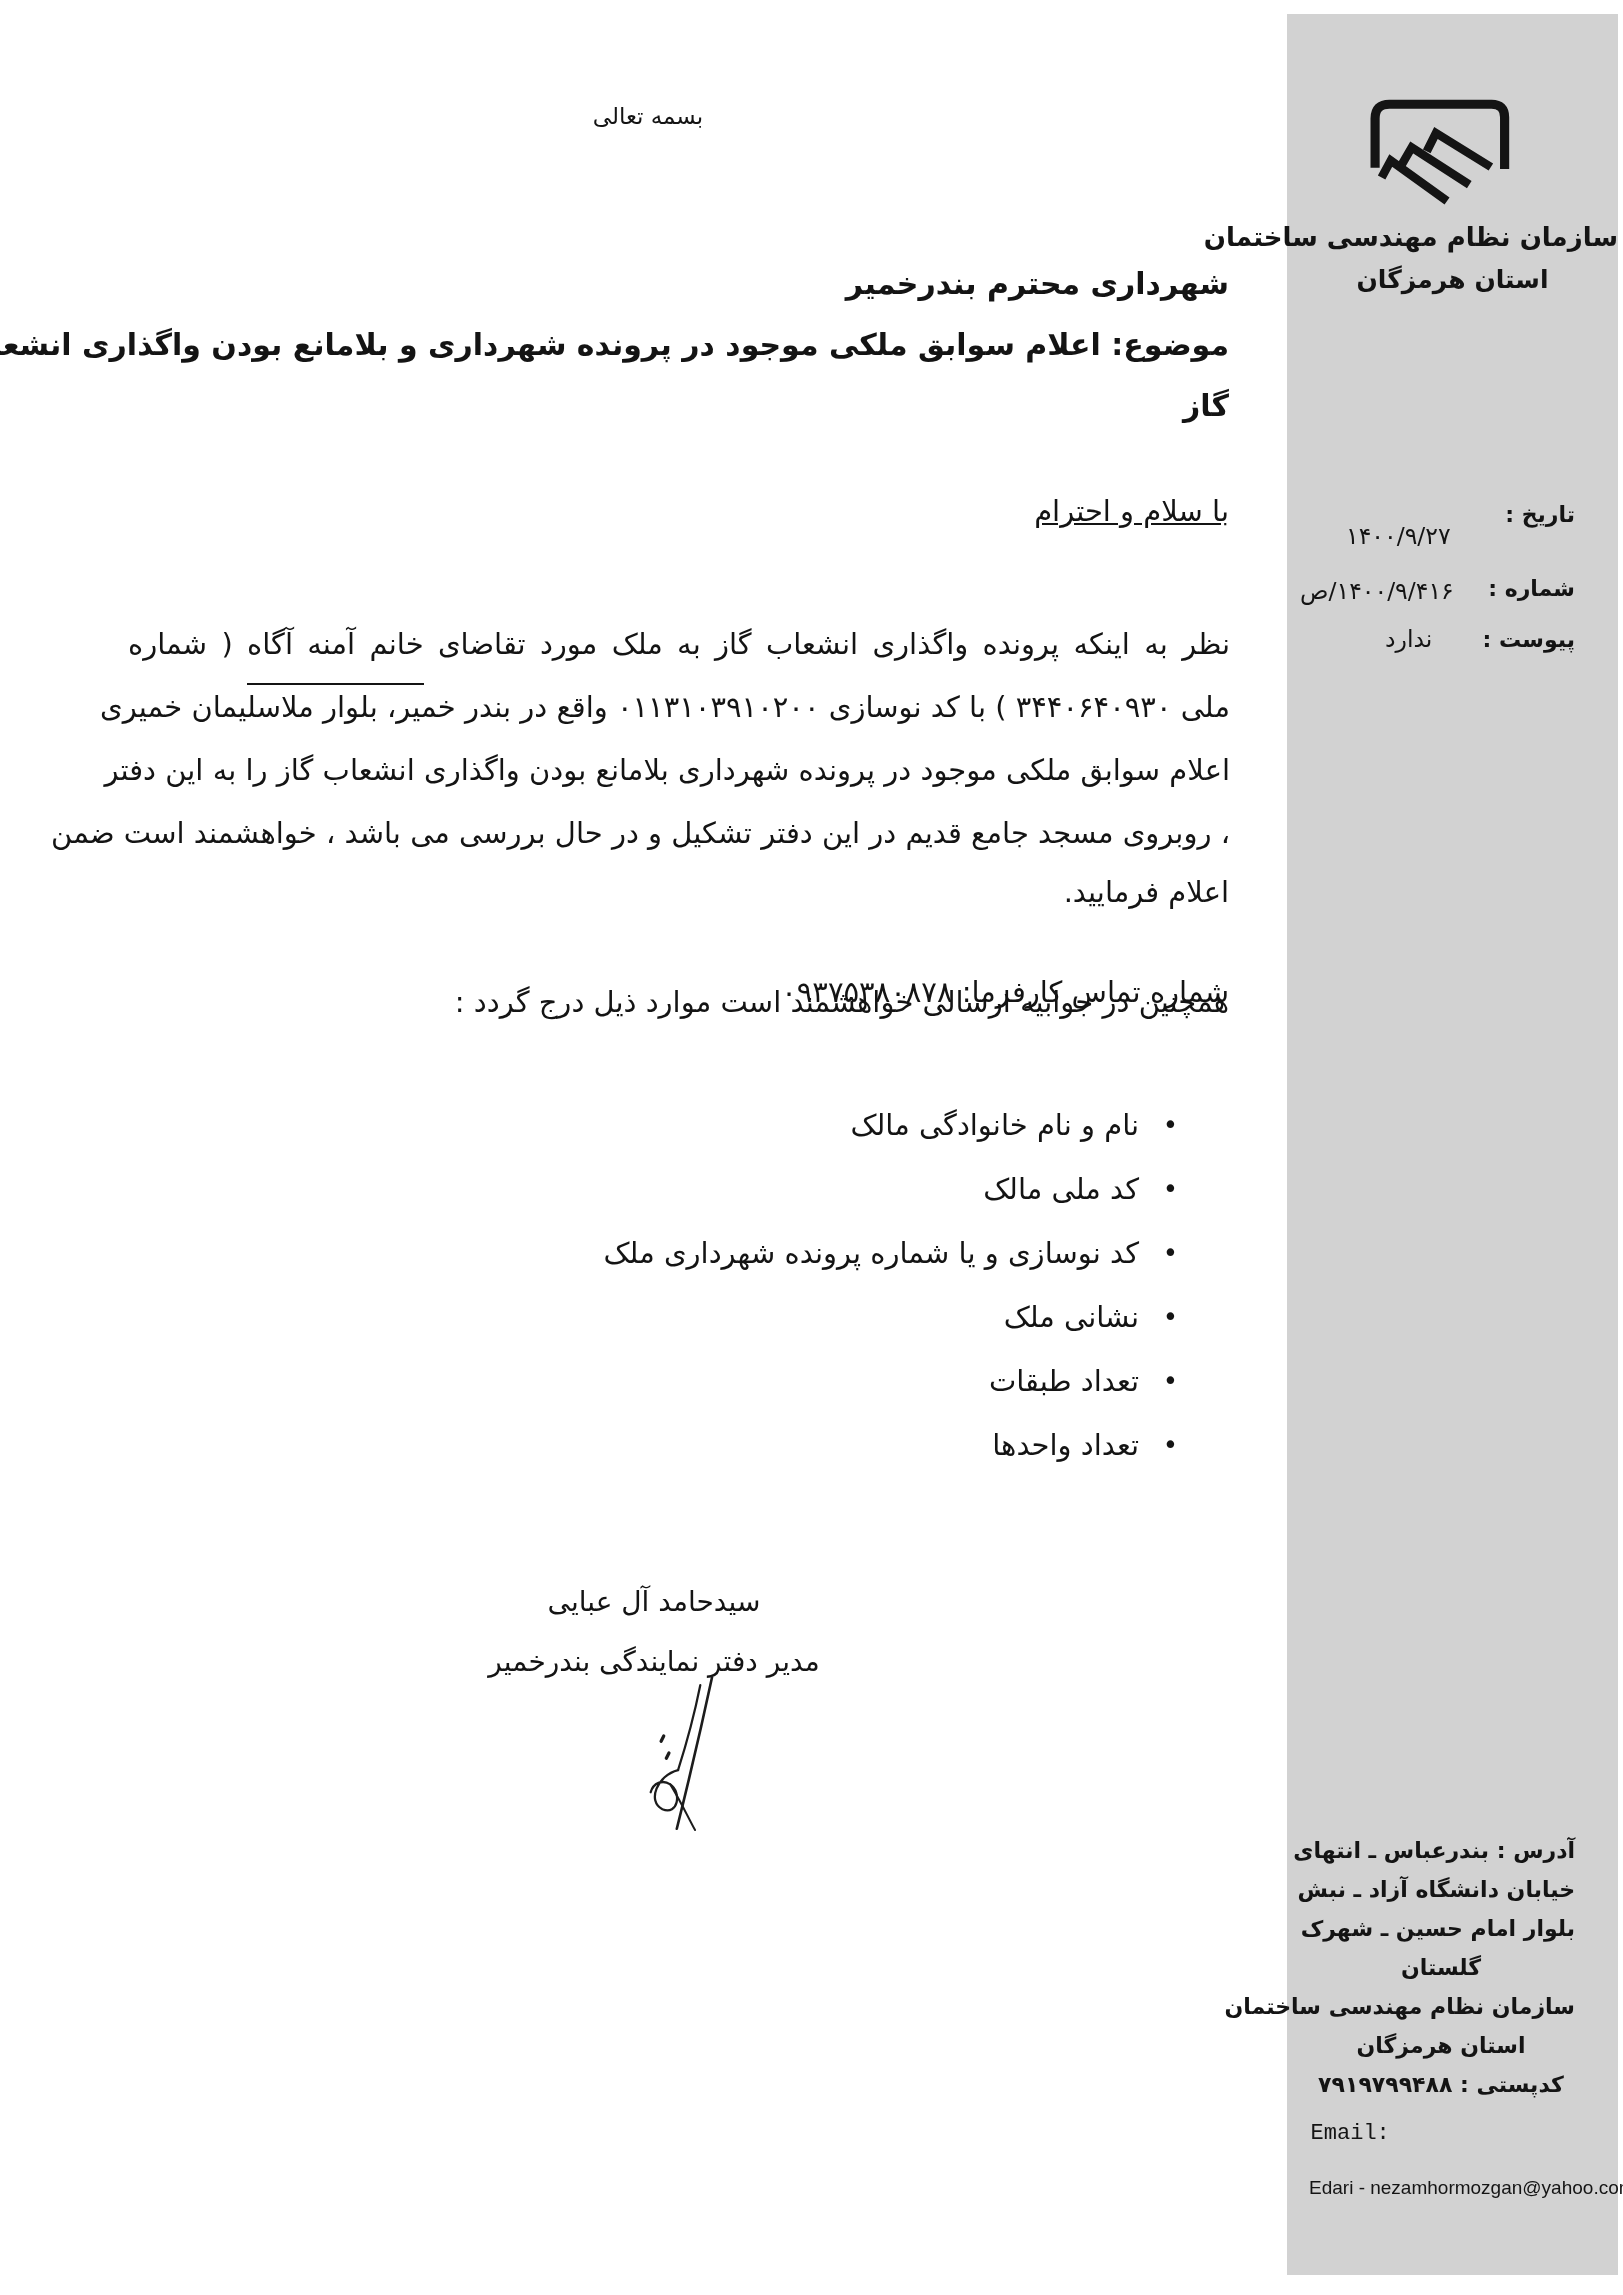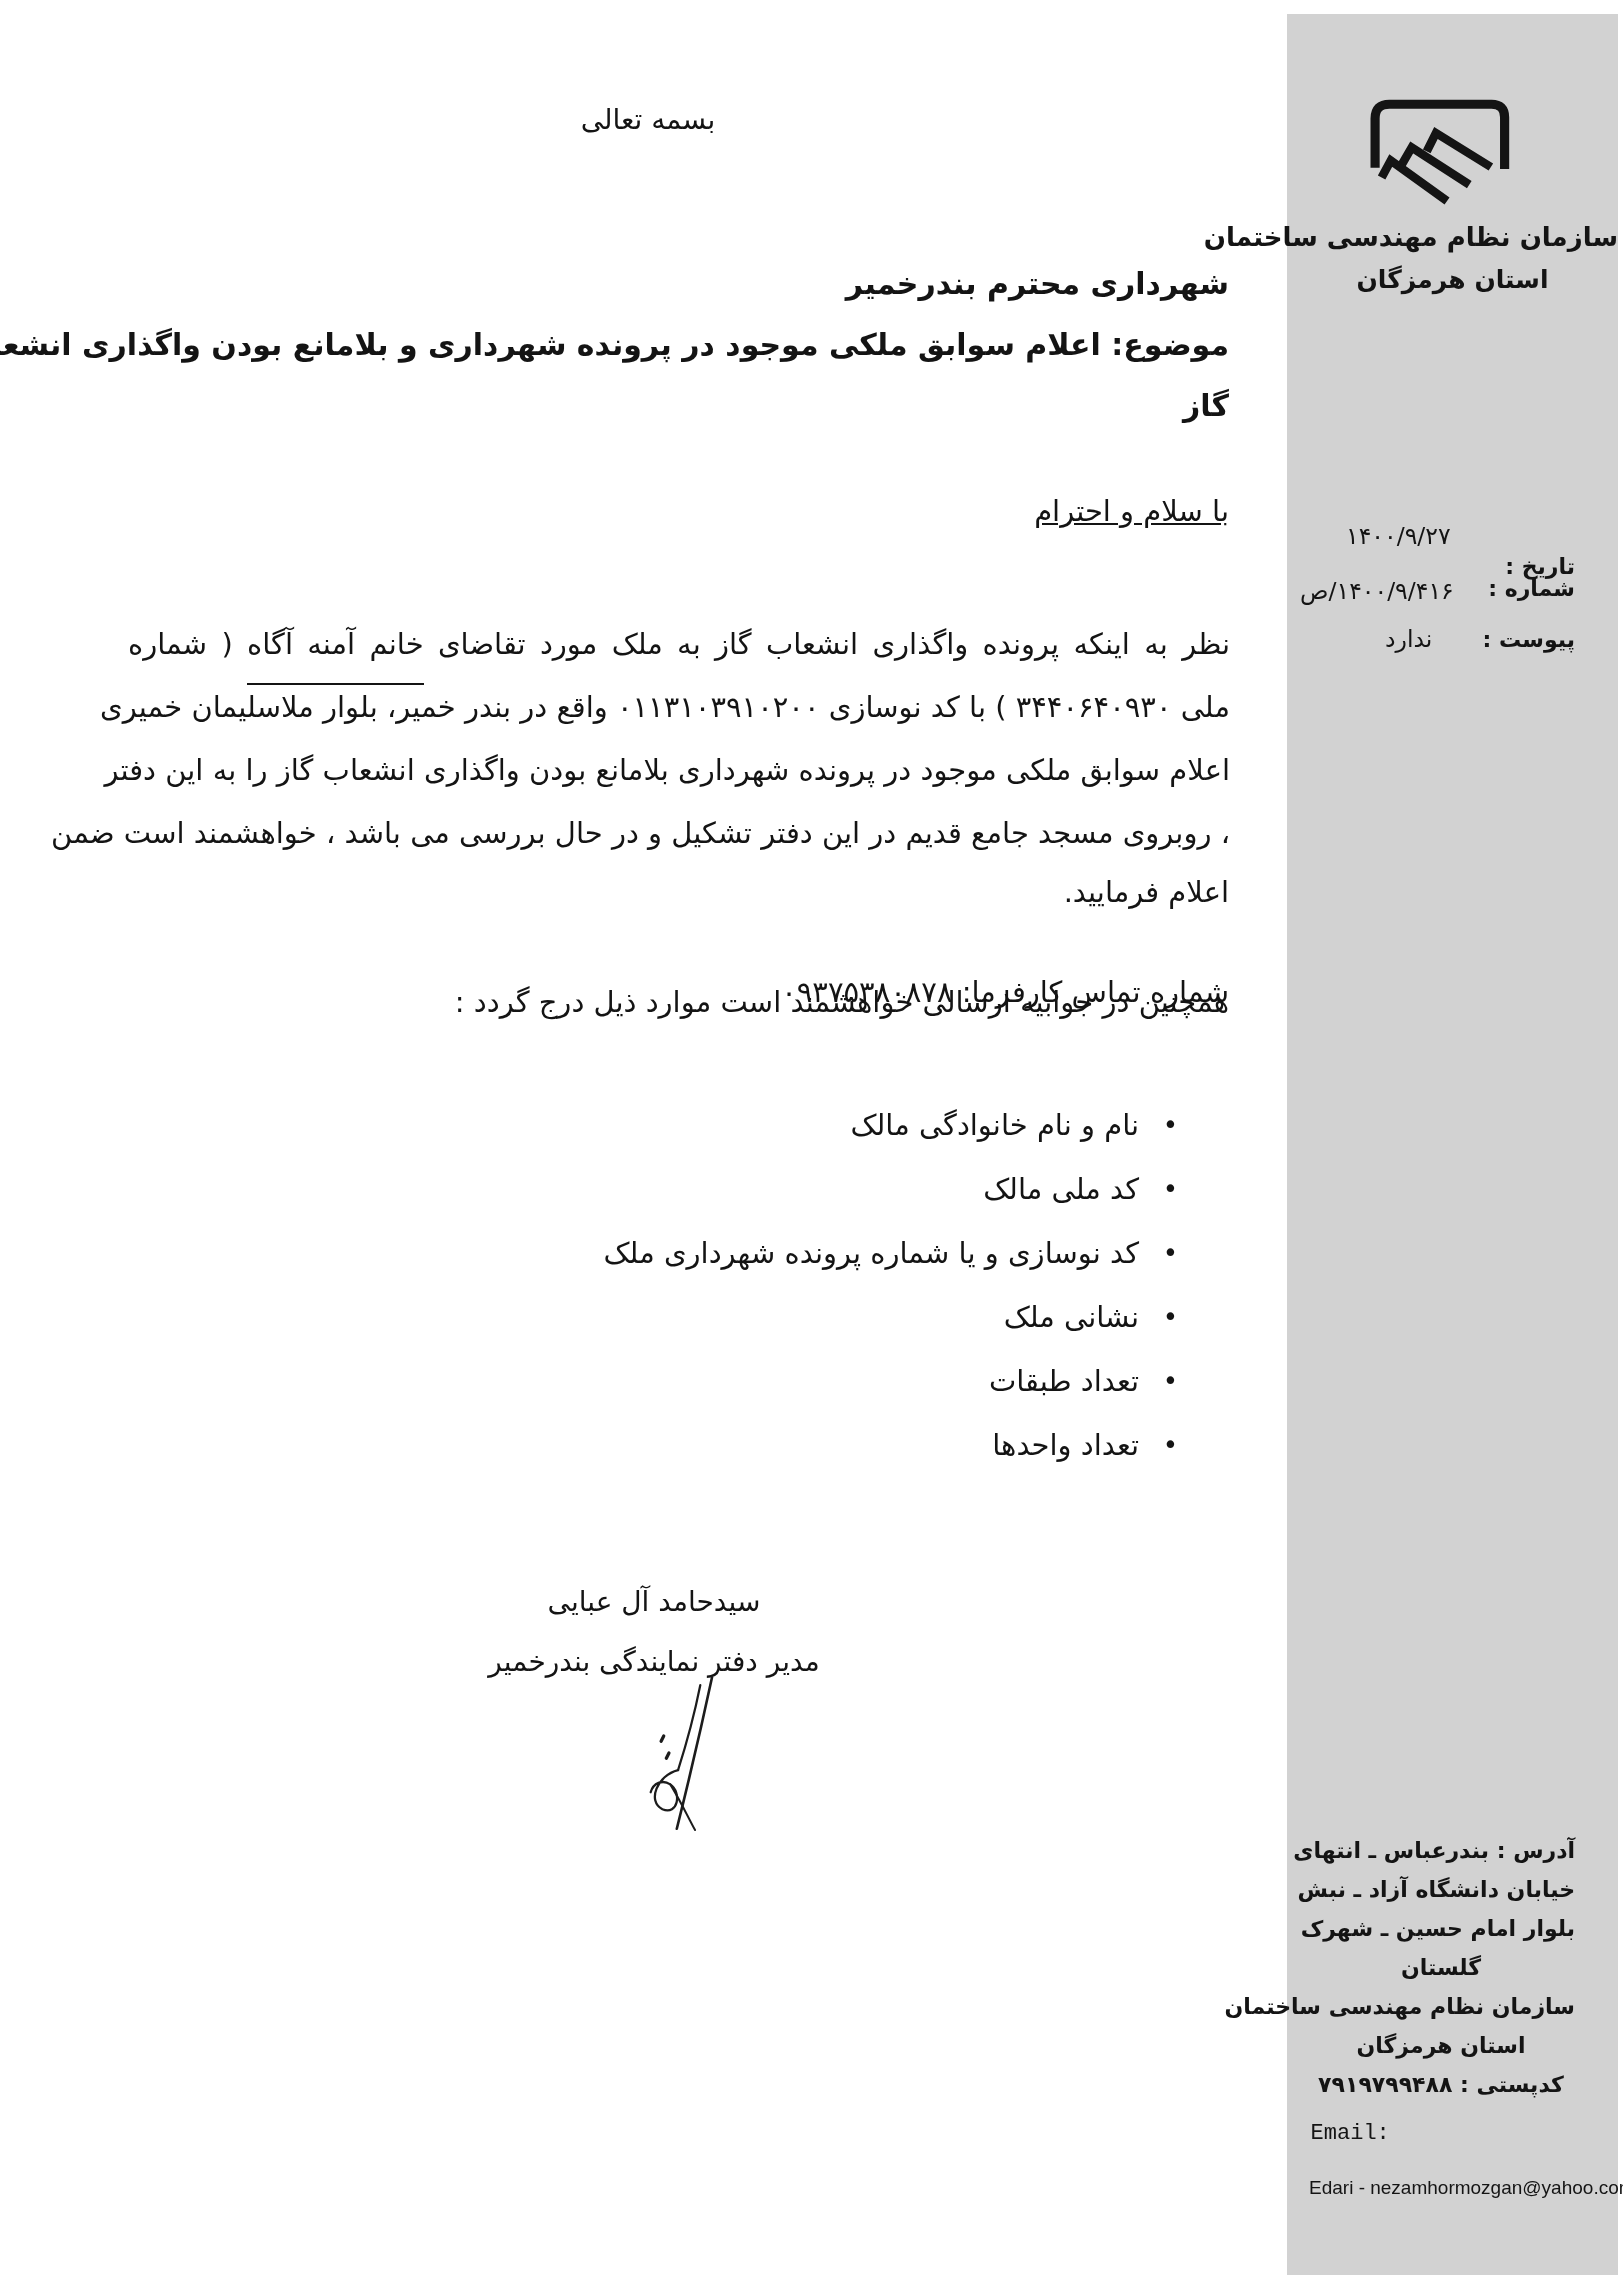--- a/index.html
+++ b/index.html
@@ -14,21 +14,21 @@
   }
   .sb-org1{left:0;top:208px;width:100%;text-align:center;font-size:26px;font-weight:700;direction:rtl;white-space:nowrap;}
   .sb-org2{left:0;top:251px;width:100%;text-align:center;font-size:25px;font-weight:700;direction:rtl;}
   .f-label{position:absolute;right:43px;font-size:22px;font-weight:700;direction:rtl;line-height:31px;white-space:nowrap;}
   .f-value{position:absolute;font-size:23.6px;direction:rtl;line-height:31px;text-align:left;white-space:nowrap;}
   .addr{position:absolute;right:43px;top:1817px;width:268px;text-align:center;direction:rtl;}
   .addr div{font-size:22px;font-weight:700;line-height:39px;white-space:nowrap;}
   .email-label{left:23.6px;top:2107px;font-size:22px;font-family:Liberation Mono, monospace;direction:ltr;}
   .email-addr{left:22px;top:2163px;font-size:19px;font-family:"Liberation Sans",sans-serif;direction:ltr;white-space:nowrap;}
   
-  .bismillah{left:517px;top:103px;width:262px;text-align:center;font-size:28px;direction:rtl;}
+  .bismillah{left:517px;top:103px;width:262px;text-align:center;font-size:23px;direction:rtl;}
   .head{right:394px;top:253px;text-align:right;direction:rtl;font-size:30px;font-weight:700;line-height:61px;white-space:nowrap;}
   .salutation{right:394px;top:494px;font-size:29px;direction:rtl;white-space:nowrap;text-decoration:underline;}
   .para{left:128px;top:613px;width:1102px;direction:rtl;font-size:29px;}
   .para .pline{
     height:63px;line-height:63px;white-space:nowrap;
     text-align:justify;text-align-last:justify;
   }
   .uline{border-bottom:2.6px solid #141414;padding-bottom:22px;}
   .rline{right:394px;font-size:29px;direction:rtl;white-space:nowrap;line-height:37px;}
   .bullets{right:445px;top:1093px;direction:rtl;}
@@ -114,21 +114,21 @@
         <path d="M 99,92 L 113,64 L 197,116"></path>
         <path d="M 61,112 L 76,86 L 164,143"></path>
         <path d="M 30,132 L 44,106 L 130,168"></path>
       </g>
     </g>
   </svg>
 
   <div class="abs sb-org1">سازمان نظام مهندسی ساختمان</div>
   <div class="abs sb-org2">استان هرمزگان</div>
 
-  <span class="f-label" style="top:537px;">تاریخ :</span>
+  <span class="f-label" style="top:485px;">تاریخ :</span>
   <span class="f-value" style="left:59px;width:151px;top:507px;">۱۴۰۰/۹/۲۷</span>
 
   <span class="f-label" style="top:559px;">شماره :</span>
   <span class="f-value" style="left:13px;width:164px;top:562px;">۱۴۰۰/۹/۴۱۶/ص</span>
 
   <span class="f-label" style="top:610px;">پیوست :</span>
   <span class="f-value" style="left:98px;width:105px;top:610px;">ندارد</span>
 
   <div class="addr">
     <div>آدرس : بندرعباس ـ انتهای</div>

